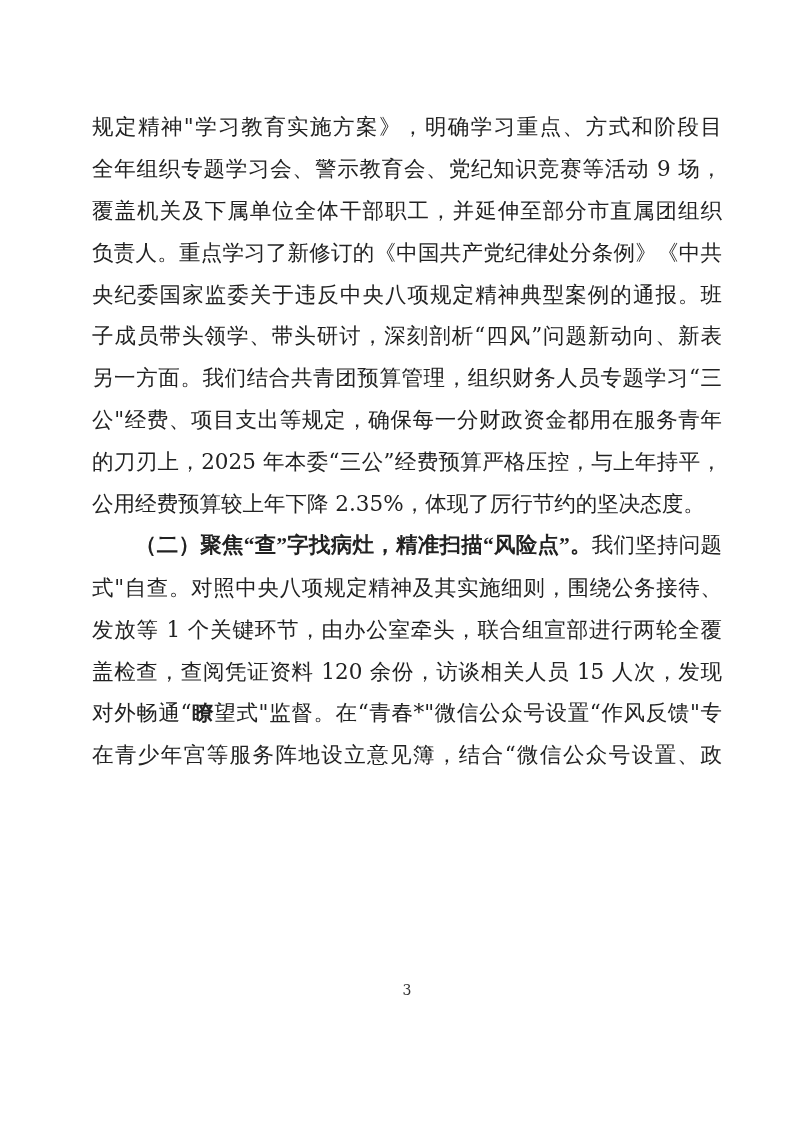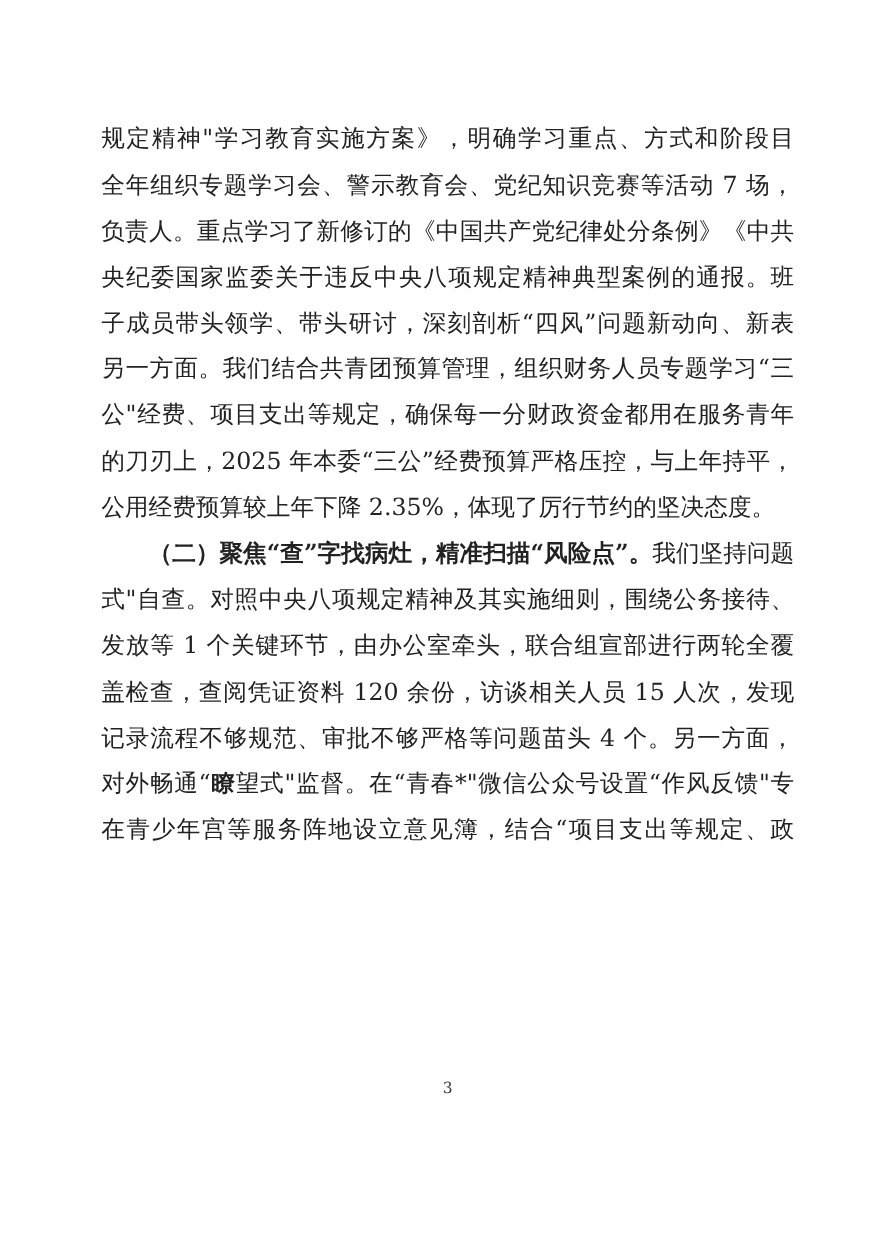--- a/index.html
+++ b/index.html
@@ -31,20 +31,21 @@
     text-justify: inter-character;
     white-space: normal;
     overflow: hidden;
   }
   .line.no-justify {
     text-align: right;
     text-align-last: left;
   }
   .line.indent {
     text-indent: 2em;
+    font-family: Liberation Serif, serif;
   }
   .bold {
     font-weight: 700;
   }
   .hei {
     font-weight: 700;
     font-family: "DejaVu Sans", "Liberation Sans", sans-serif;
   }
   .page-number {
     position: absolute;
@@ -56,30 +57,30 @@
     line-height: 20px;
     color: #333333;
   }
 </style>
 </head>
 <body>
 
 <div class="doc-page">
   <div class="text-block">
       <div class="line"><span>规定精神"学习教育实施方案》，明确学习重点、方式和阶段目标。</span></div>
-      <div class="line"><span>全年组织专题学习会、警示教育会、党纪知识竞赛等活动 7 场，</span></div>
+      <div class="line"><span>全年组织专题学习会、警示教育会、党纪知识竞赛等活动 9 场，</span></div>
+      <div class="line"><span>覆盖机关及下属单位全体干部职工，并延伸至部分市直属团组织</span></div>
       <div class="line"><span>负责人。重点学习了新修订的《中国共产党纪律处分条例》《中共</span></div>
       <div class="line"><span>央纪委国家监委关于违反中央八项规定精神典型案例的通报。班</span></div>
       <div class="line"><span>子成员带头领学、带头研讨，深刻剖析“四风”问题新动向、新表现，</span></div>
       <div class="line"><span>另一方面。我们结合共青团预算管理，组织财务人员专题学习“三</span></div>
       <div class="line"><span>公"经费、项目支出等规定，确保每一分财政资金都用在服务青年</span></div>
       <div class="line"><span>的刀刃上，2025 年本委“三公”经费预算严格压控，与上年持平，</span></div>
       <div class="line no-justify"><span>公用经费预算较上年下降 2.35%，体现了厉行节约的坚决态度。</span></div>
       <div class="line indent"><span class="bold">（二）聚焦“查”字找病灶，精准扫描“风险点”。</span><span>我们坚持问题</span></div>
       <div class="line"><span>式"自查。对照中央八项规定精神及其实施细则，围绕公务接待、</span></div>
       <div class="line"><span>发放等 1 个关键环节，由办公室牵头，联合组宣部进行两轮全覆</span></div>
       <div class="line"><span>盖检查，查阅凭证资料 120 余份，访谈相关人员 15 人次，发现并</span></div>
-      <div class="line"><span>记录流程不够规范、审批不够严格等问题苗头 4 个。另一方面，</span></div>
       <div class="line"><span>对外畅通“</span><span class="bold hei">瞭</span><span>望式"监督。在“青春*"微信公众号设置“作风反馈"专栏，</span></div>
-      <div class="line"><span>在青少年宫等服务阵地设立意见簿，结合“项目支出等规定、政</span></div>
+      <div class="line"><span>在青少年宫等服务阵地设立意见簿，结合“微信公众号设置、政</span></div>
     </div>
   <div class="page-number">3</div>
 </div>
 
 </body></html>

